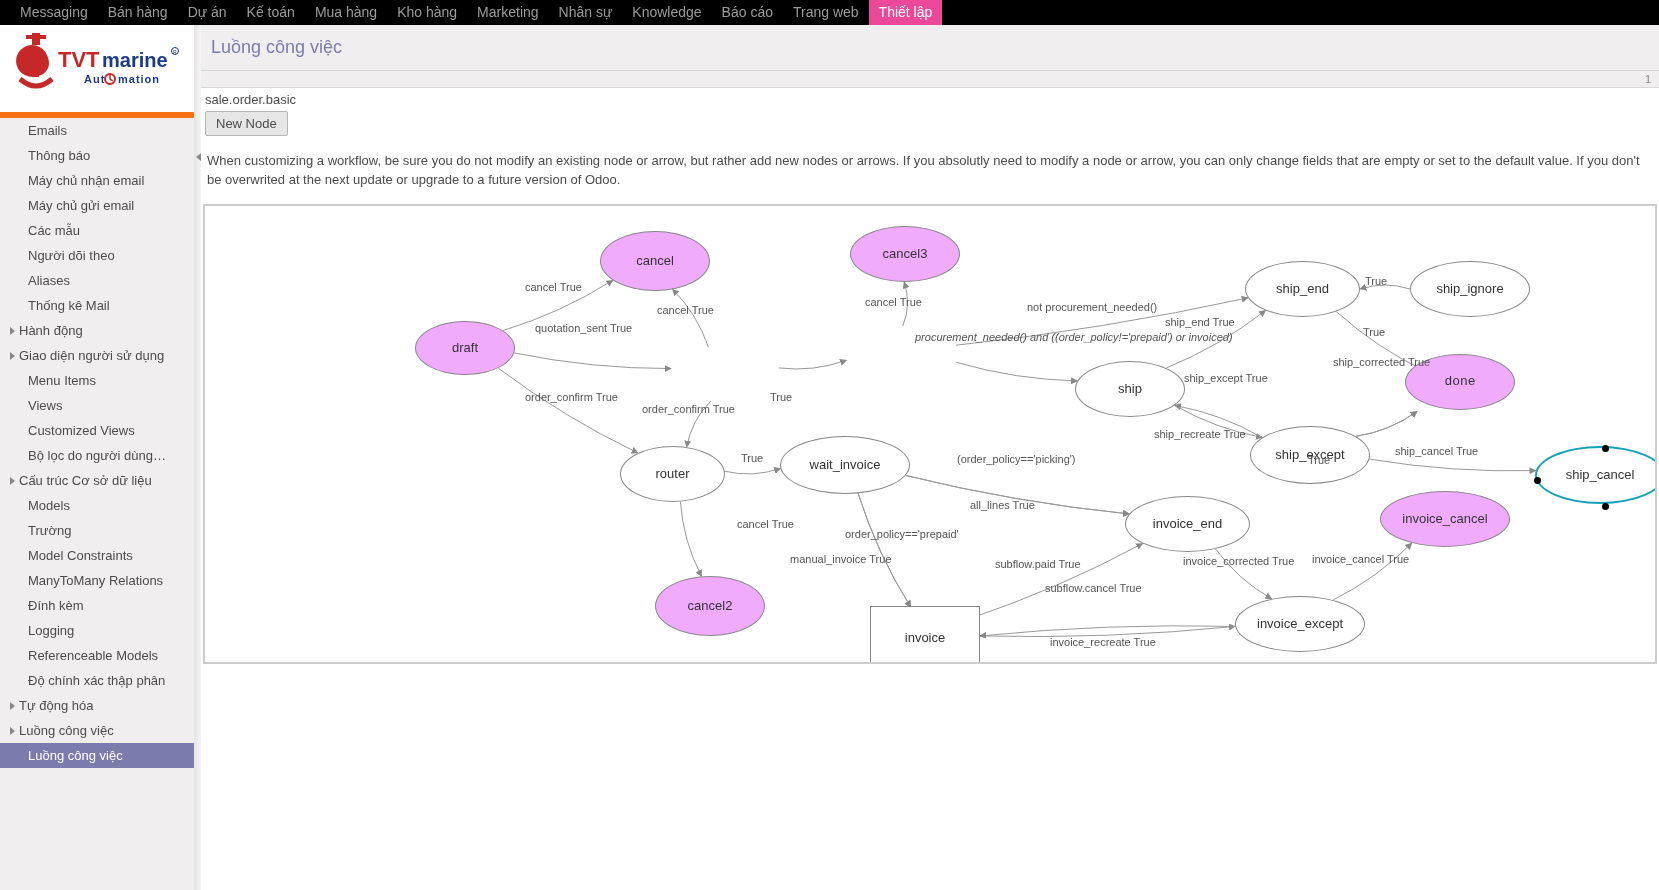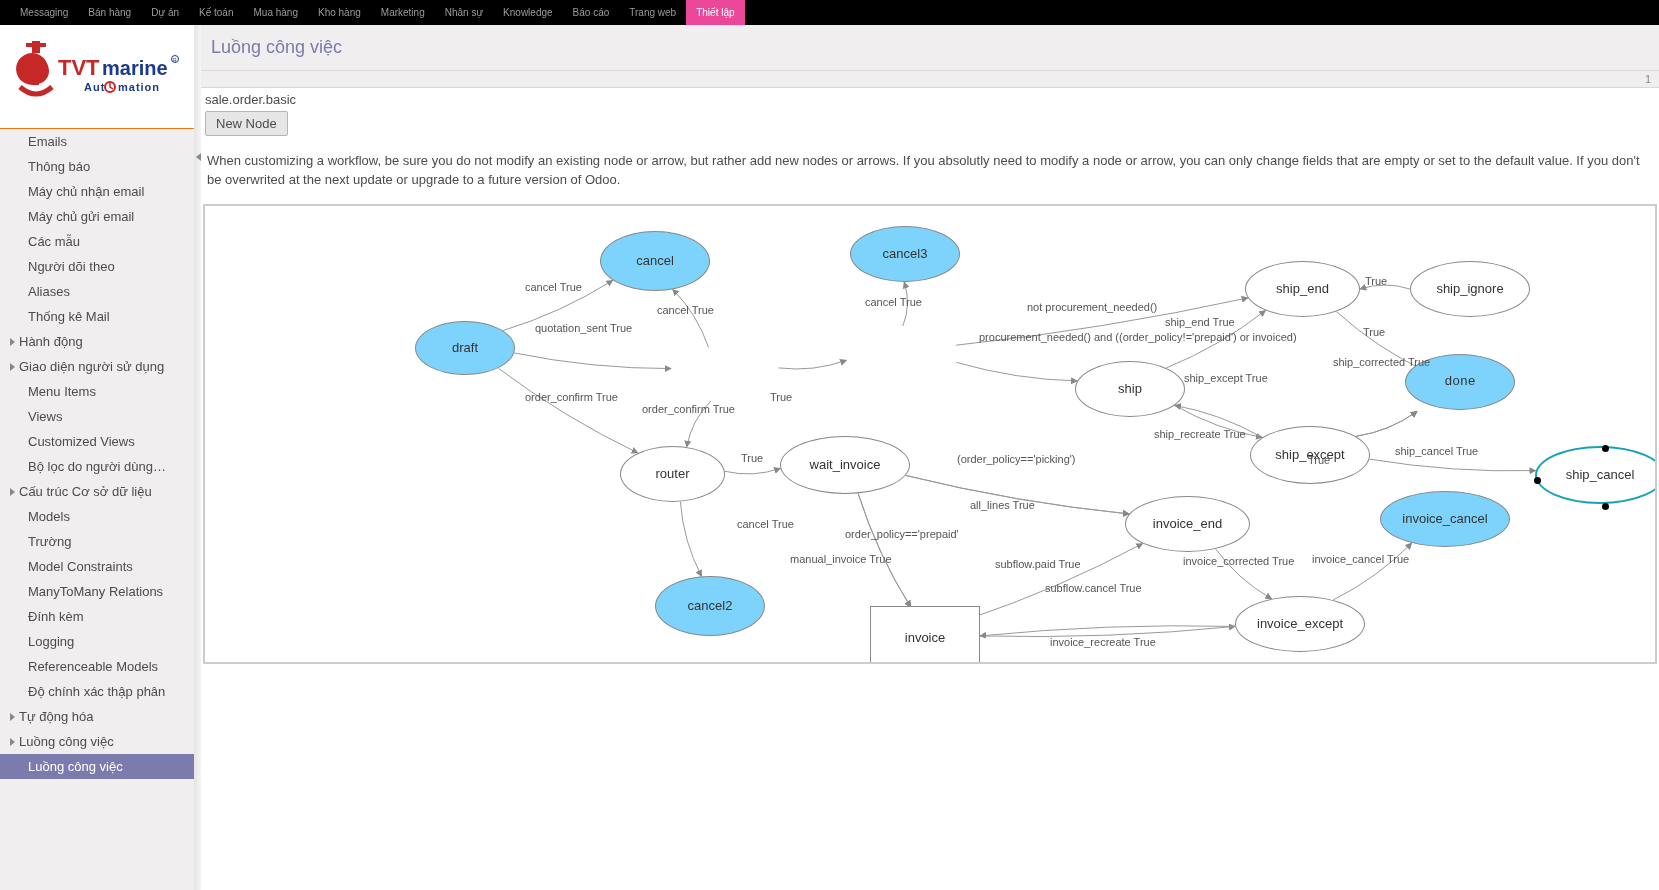--- a/index.html
+++ b/index.html
@@ -1,46 +1,46 @@
 <!DOCTYPE html>
 <html><head>
 <meta charset="utf-8">
 <style>
   * { box-sizing: border-box; }
   html, body { margin:0; padding:0; font-family: Arial, Helvetica, sans-serif; font-size:13px; color:#4c4c4c; background:#fff;}
   
   .topnav { background:#000; height:25px; display:flex; align-items:center; padding:0 10px;}
-  .topnav a { color:#9b9b9b; text-decoration:none; padding:0 10px; font-size:10px; line-height:25px; cursor:pointer;}
+  .topnav a { color:#9b9b9b; text-decoration:none; padding:0 10px; font-size:14px; line-height:25px; cursor:pointer;}
   .topnav a.active { color:#fff; background:#ec4899; font-weight:normal;}
   
   .main-wrap { display:flex; height:calc(100vh - 25px); }
   .sidebar { width:195px; background:#f0eeee; position:relative; border-right:1px solid #e6e6e6; overflow:hidden;}
   .resizer { width:6px; background:linear-gradient(to right,#e6e6e6,#f5f5f5); cursor:col-resize; position:relative;}
   .resizer::after{ content:''; position:absolute; left:1px; top:128px; width:0;height:0; border-top:4px solid transparent; border-bottom:4px solid transparent; border-right:5px solid #888;}
   .content { flex:1; overflow:auto; position:relative;}
   
-  .logo-wrap { padding:16px 10px; background:#fff; border-bottom:1px solid #f97316; text-align:center;}
+  .logo-wrap { padding:8px 10px; background:#fff; border-bottom:6px solid #f97316; text-align:center;}
   .logo { display:inline-block; }
   
   .sb-section-hdr { padding:5px 8px 5px 10px; font-size:13px; color:#4c4c4c; cursor:pointer; display:flex; align-items:center;}
   .sb-section-hdr .arrow { width:0;height:0; border-top:4px solid transparent; border-bottom:4px solid transparent; border-left:5px solid #888; margin-right:4px;}
   .sb-item { padding:5px 8px 5px 28px; font-size:13px; color:#4c4c4c; cursor:pointer;}
   .sb-item.active { background:#7c7bad; color:#fff;}
   
   .breadcrumb-hdr { background:#f0eeee; padding:12px 10px; font-size:18px; color:#7c7bad; border-bottom:1px solid #d8d8d8;}
   .counter-row { background:#f0eeee; text-align:right; font-size:11px; color:#888; padding:2px 8px; border-bottom:1px solid #d8d8d8;}
   .subheader { padding:4px 8px 0 0; }
   .subheader .form-title { color:#4c4c4c; font-size:13px; padding:0 0 2px 4px;}
   .subheader button { background:#e6e6e6; border:1px solid #b5b5b5; padding:4px 10px; margin:2px 0 4px 4px; font-size:13px; color:#4c4c4c; cursor:pointer; border-radius:2px;}
   .help-text { padding:12px 6px 14px 6px; color:#4c4c4c; font-size:13px; line-height:1.45;}
   .diagram-frame { border:2px solid #ccc; margin:0 2px 6px 2px; position:relative; height:460px; overflow:hidden; background:#fff;}
   
   .wf-node { position:absolute; display:flex; align-items:center; justify-content:center; font-size:13px; color:#333; background:#fff; border:1px solid #888; cursor:pointer;}
   .wf-node.ellipse { border-radius:50%; }
-  .wf-node.gray { background:#7dd3fc;}
+  .wf-node.gray { background:#f0abfc;}
   .wf-selected { position:absolute; border:2px solid #17a2b8; border-radius:50%; display:flex; align-items:center; justify-content:center; font-size:13px; color:#333; background:#fff;}
   .handle { position:absolute; width:7px; height:7px; background:#000; border-radius:50%;}
   .edge-label { position:absolute; font-size:11px; color:#555; white-space:nowrap;}
   svg.edges { position:absolute; left:0; top:0; width:100%; height:100%; pointer-events:none;}
 </style>
 </head>
 <body>
 
 <div class="topnav" id="topnav">
     <a>Messaging</a>
@@ -184,21 +184,21 @@
         <div class="wf-selected" style="left: 1330px; top: 240px; width: 130px; height: 58px;">ship_cancel<div class="handle" style="left: 65px; top: -3px;"></div><div class="handle" style="left: 65px; top: 55px;"></div><div class="handle" style="left: -3px; top: 29px;"></div></div>
         <div class="edge-label" style="left: 320px; top: 75px;">cancel True</div>
         <div class="edge-label" style="left: 330px; top: 116px;">quotation_sent True</div>
         <div class="edge-label" style="left: 320px; top: 185px;">order_confirm True</div>
         <div class="edge-label" style="left: 452px; top: 98px;">cancel True</div>
         <div class="edge-label" style="left: 437px; top: 197px;">order_confirm True</div>
         <div class="edge-label" style="left: 565px; top: 185px;">True</div>
         <div class="edge-label" style="left: 536px; top: 246px;">True</div>
         <div class="edge-label" style="left: 532px; top: 312px;">cancel True</div>
         <div class="edge-label" style="left: 660px; top: 90px;">cancel True</div>
-        <div class="edge-label" style="left: 774px; top: 125px;">procurement_needed() and ((order_policy!='prepaid') or invoiced)</div>
+        <div class="edge-label" style="left: 710px; top: 125px; font-style: italic;">procurement_needed() and ((order_policy!='prepaid') or invoiced)</div>
         <div class="edge-label" style="left: 822px; top: 95px;">not procurement_needed()</div>
         <div class="edge-label" style="left: 585px; top: 347px;">manual_invoice True</div>
         <div class="edge-label" style="left: 752px; top: 247px;">(order_policy=='picking')</div>
         <div class="edge-label" style="left: 640px; top: 322px;">order_policy=='prepaid'</div>
         <div class="edge-label" style="left: 765px; top: 293px;">all_lines True</div>
         <div class="edge-label" style="left: 790px; top: 352px;">subflow.paid True</div>
         <div class="edge-label" style="left: 840px; top: 376px;">subflow.cancel True</div>
         <div class="edge-label" style="left: 845px; top: 430px;">invoice_recreate True</div>
         <div class="edge-label" style="left: 978px; top: 349px;">invoice_corrected True</div>
         <div class="edge-label" style="left: 1107px; top: 347px;">invoice_cancel True</div>

